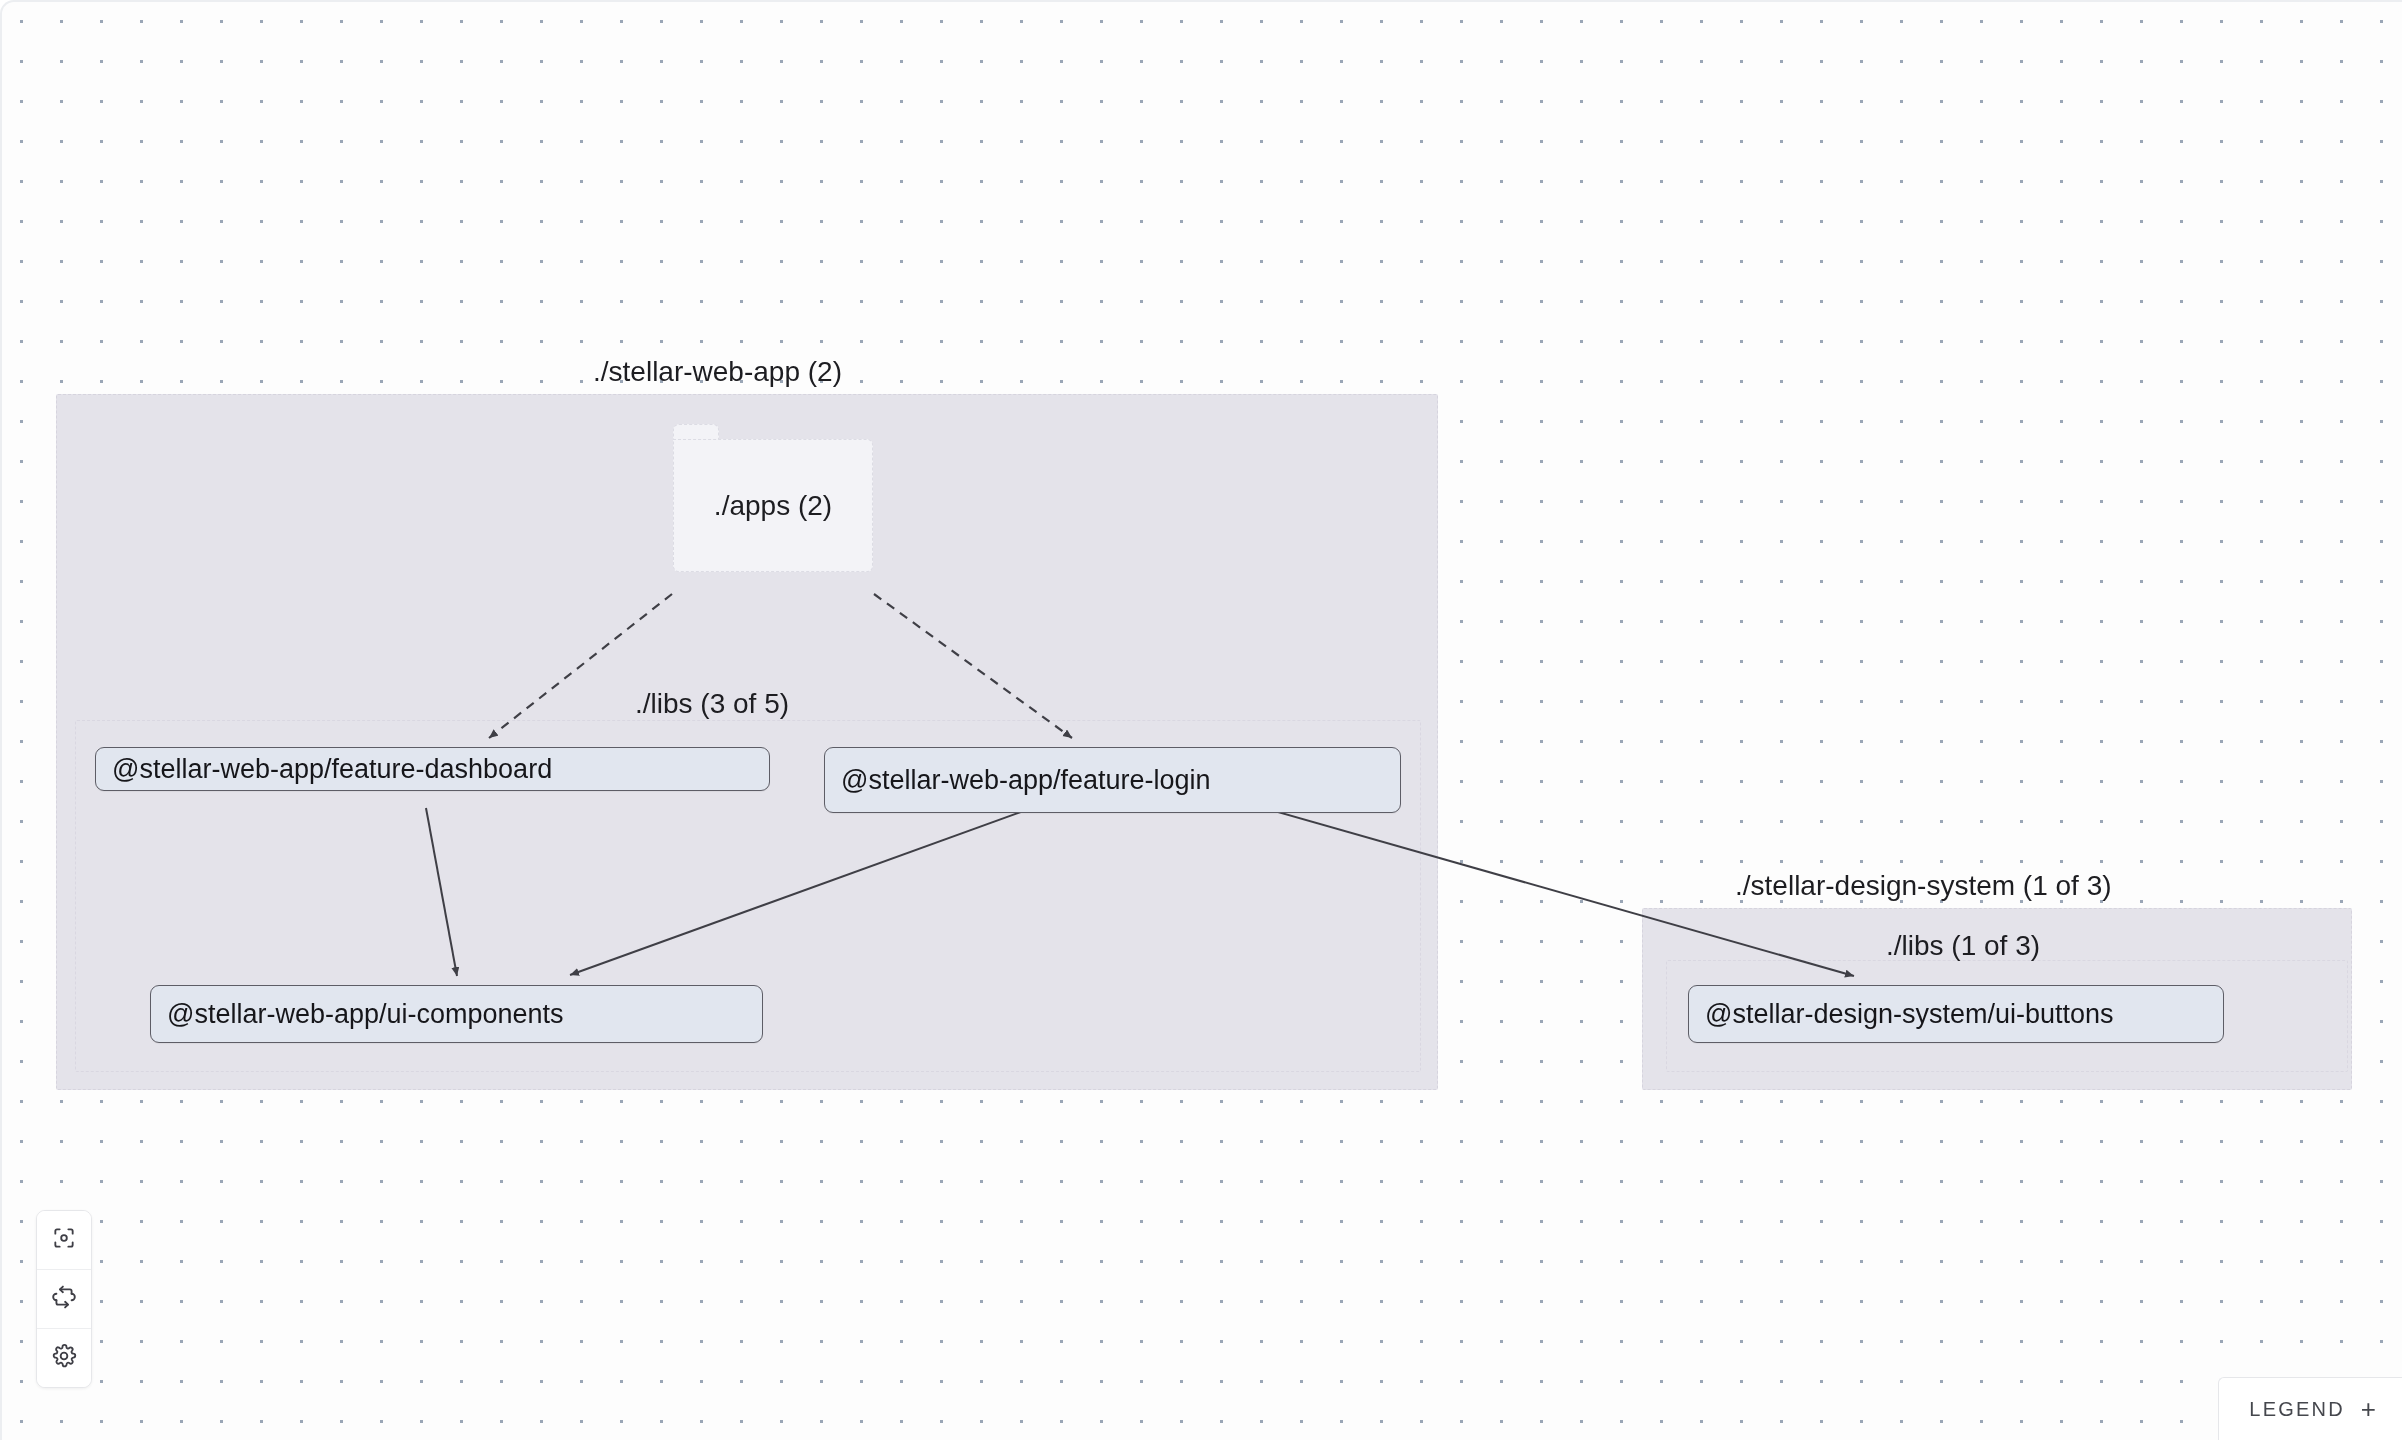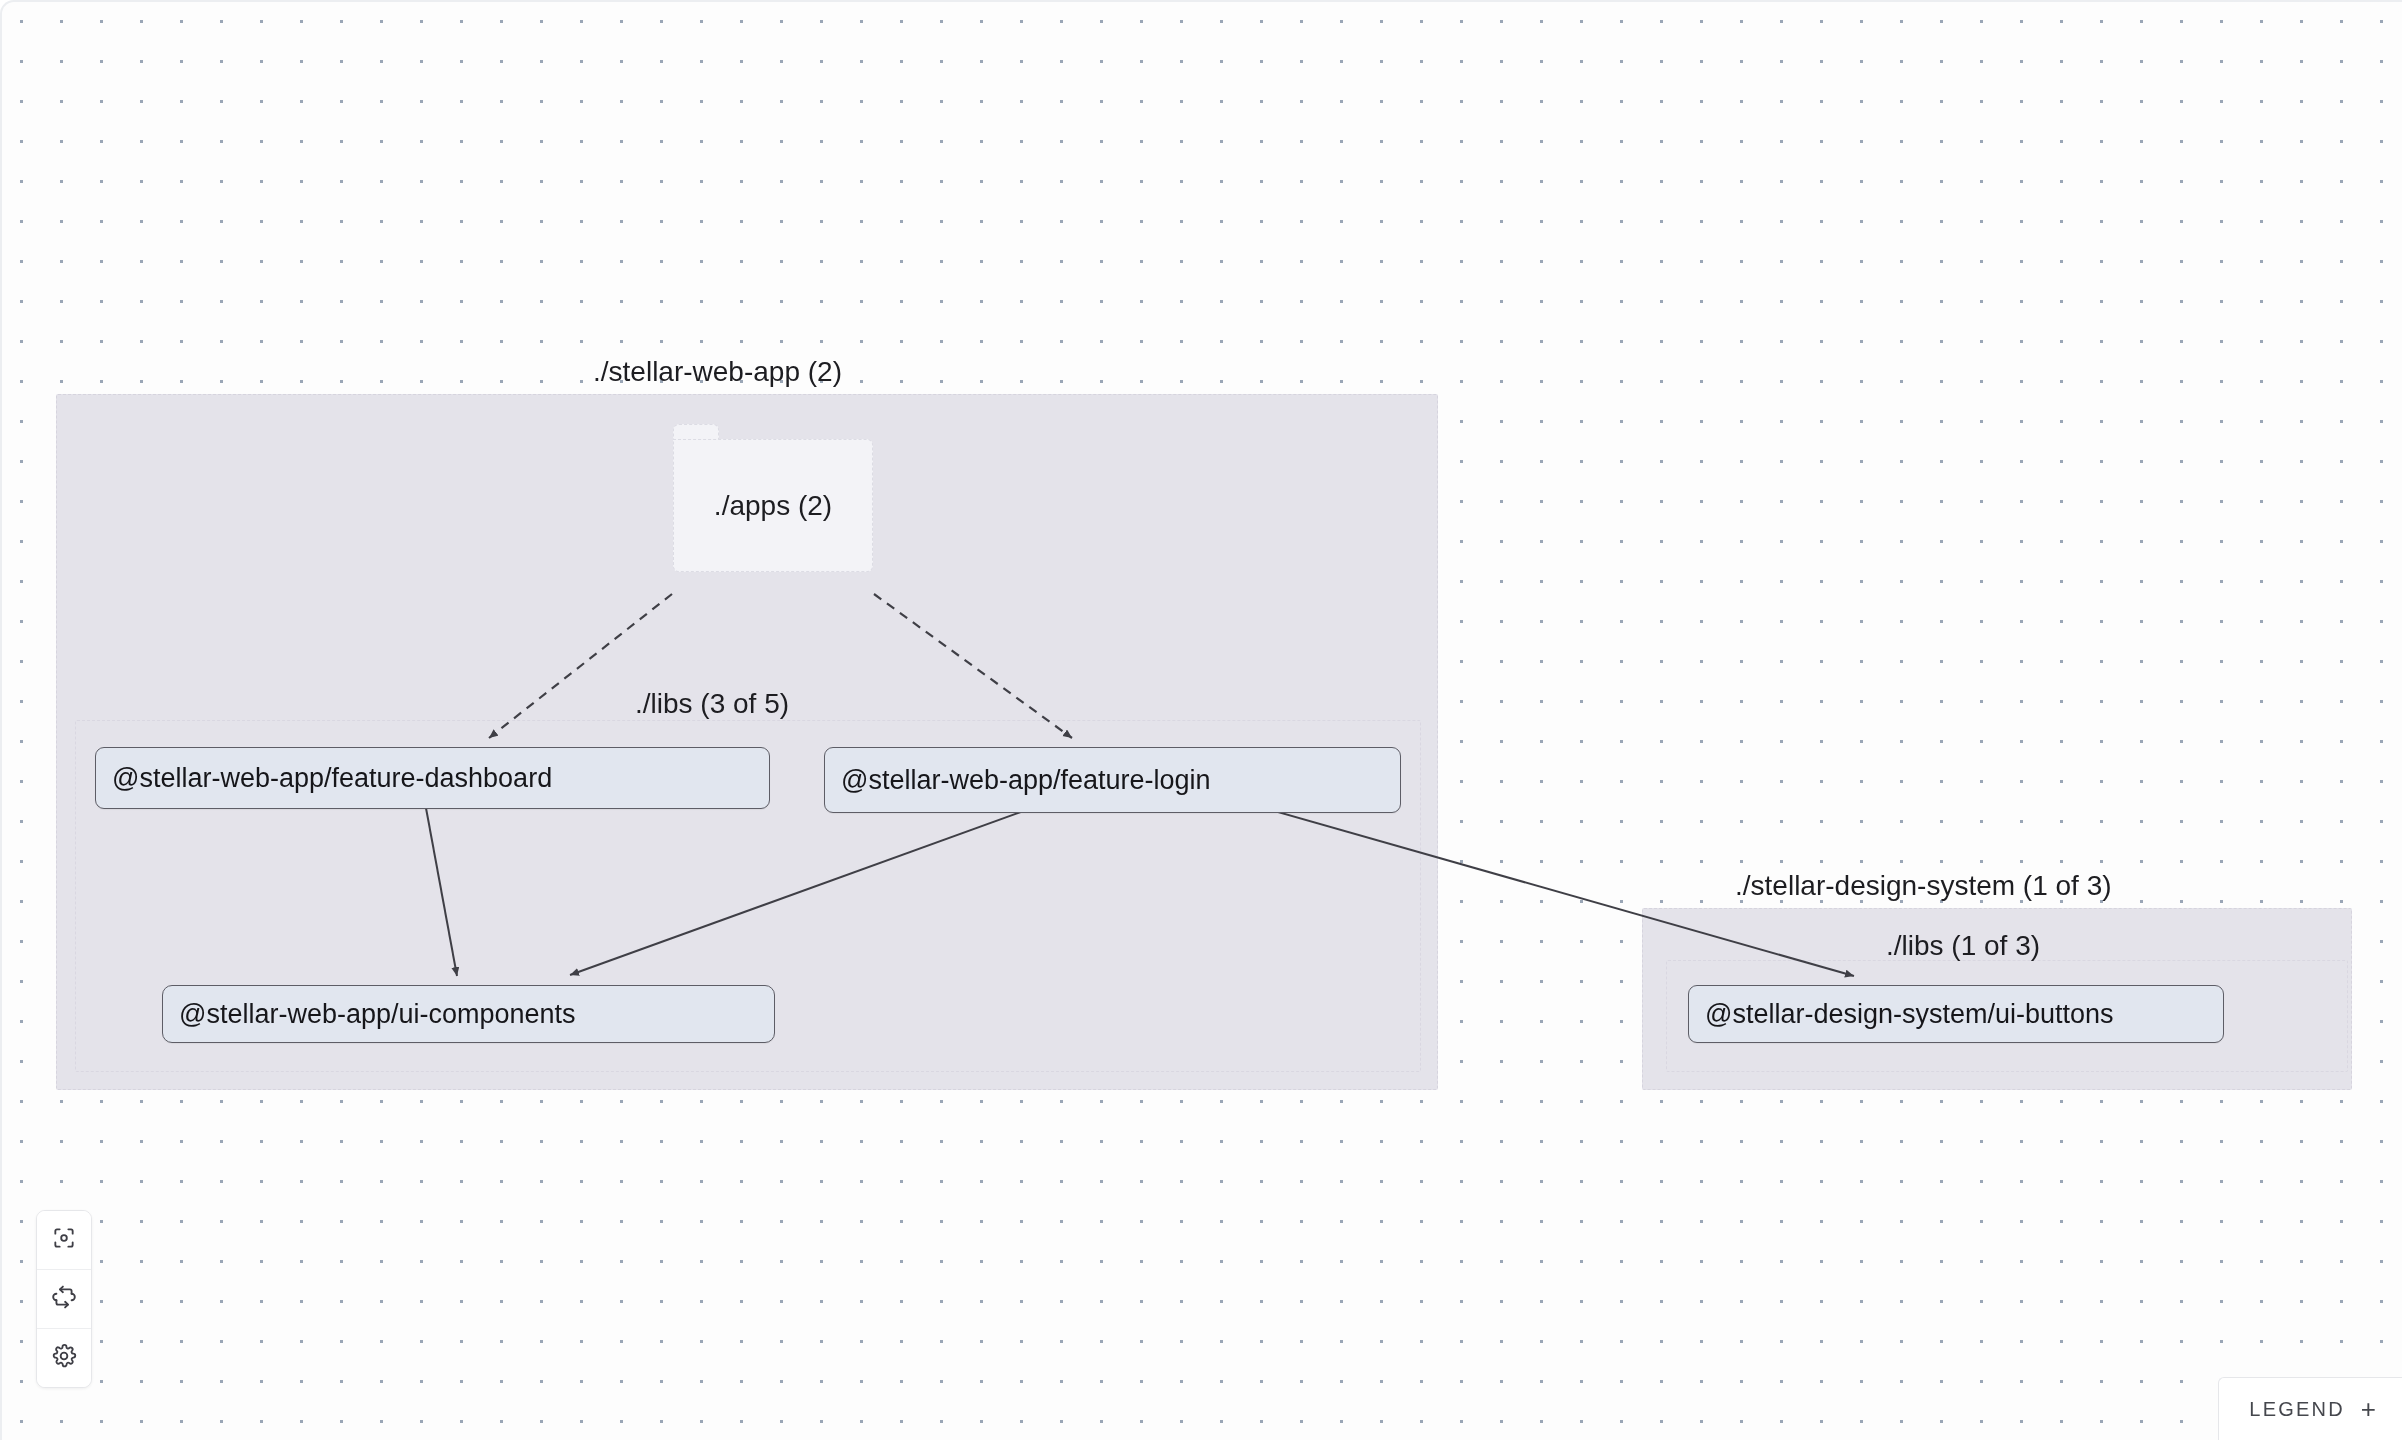--- a/index.html
+++ b/index.html
@@ -216,29 +216,29 @@
 
       <path d="M 872 592 L 1070 736" fill="none" stroke="#3f3f46" stroke-width="2.2" stroke-dasharray="9 7" marker-end="url(#arrow-dashed)"></path>
 
       <path d="M 424 806 L 455 974" fill="none" stroke="#3f3f46" stroke-width="2" marker-end="url(#arrow-solid)"></path>
 
       <path d="M 1030 806 L 568 973" fill="none" stroke="#3f3f46" stroke-width="2" marker-end="url(#arrow-solid)"></path>
 
       <path d="M 1262 806 L 1852 974" fill="none" stroke="#3f3f46" stroke-width="2" marker-end="url(#arrow-solid)"></path>
     </svg>
 
-    <div class="node" style="left:93px; top:745px; width:675px; height:62px;">
+    <div class="node" style="left:93px; top:745px; width:675px; height:44px;">
       <span class="node-label">@stellar-web-app/feature-dashboard</span>
     </div>
 
     <div class="node" style="left:822px; top:745px; width:577px; height:66px;">
       <span class="node-label">@stellar-web-app/feature-login</span>
     </div>
 
-    <div class="node" style="left:160px; top:983px; width:613px; height:58px;border-radius:10px;">
+    <div class="node" style="left:148px; top:983px; width:613px; height:58px;">
       <span class="node-label">@stellar-web-app/ui-components</span>
     </div>
 
     <div class="node" style="left:1686px; top:983px; width:536px; height:58px;">
       <span class="node-label">@stellar-design-system/ui-buttons</span>
     </div>
 
     <div class="toolbar">
 
       <div class="tool-btn" title="Focus graph">

